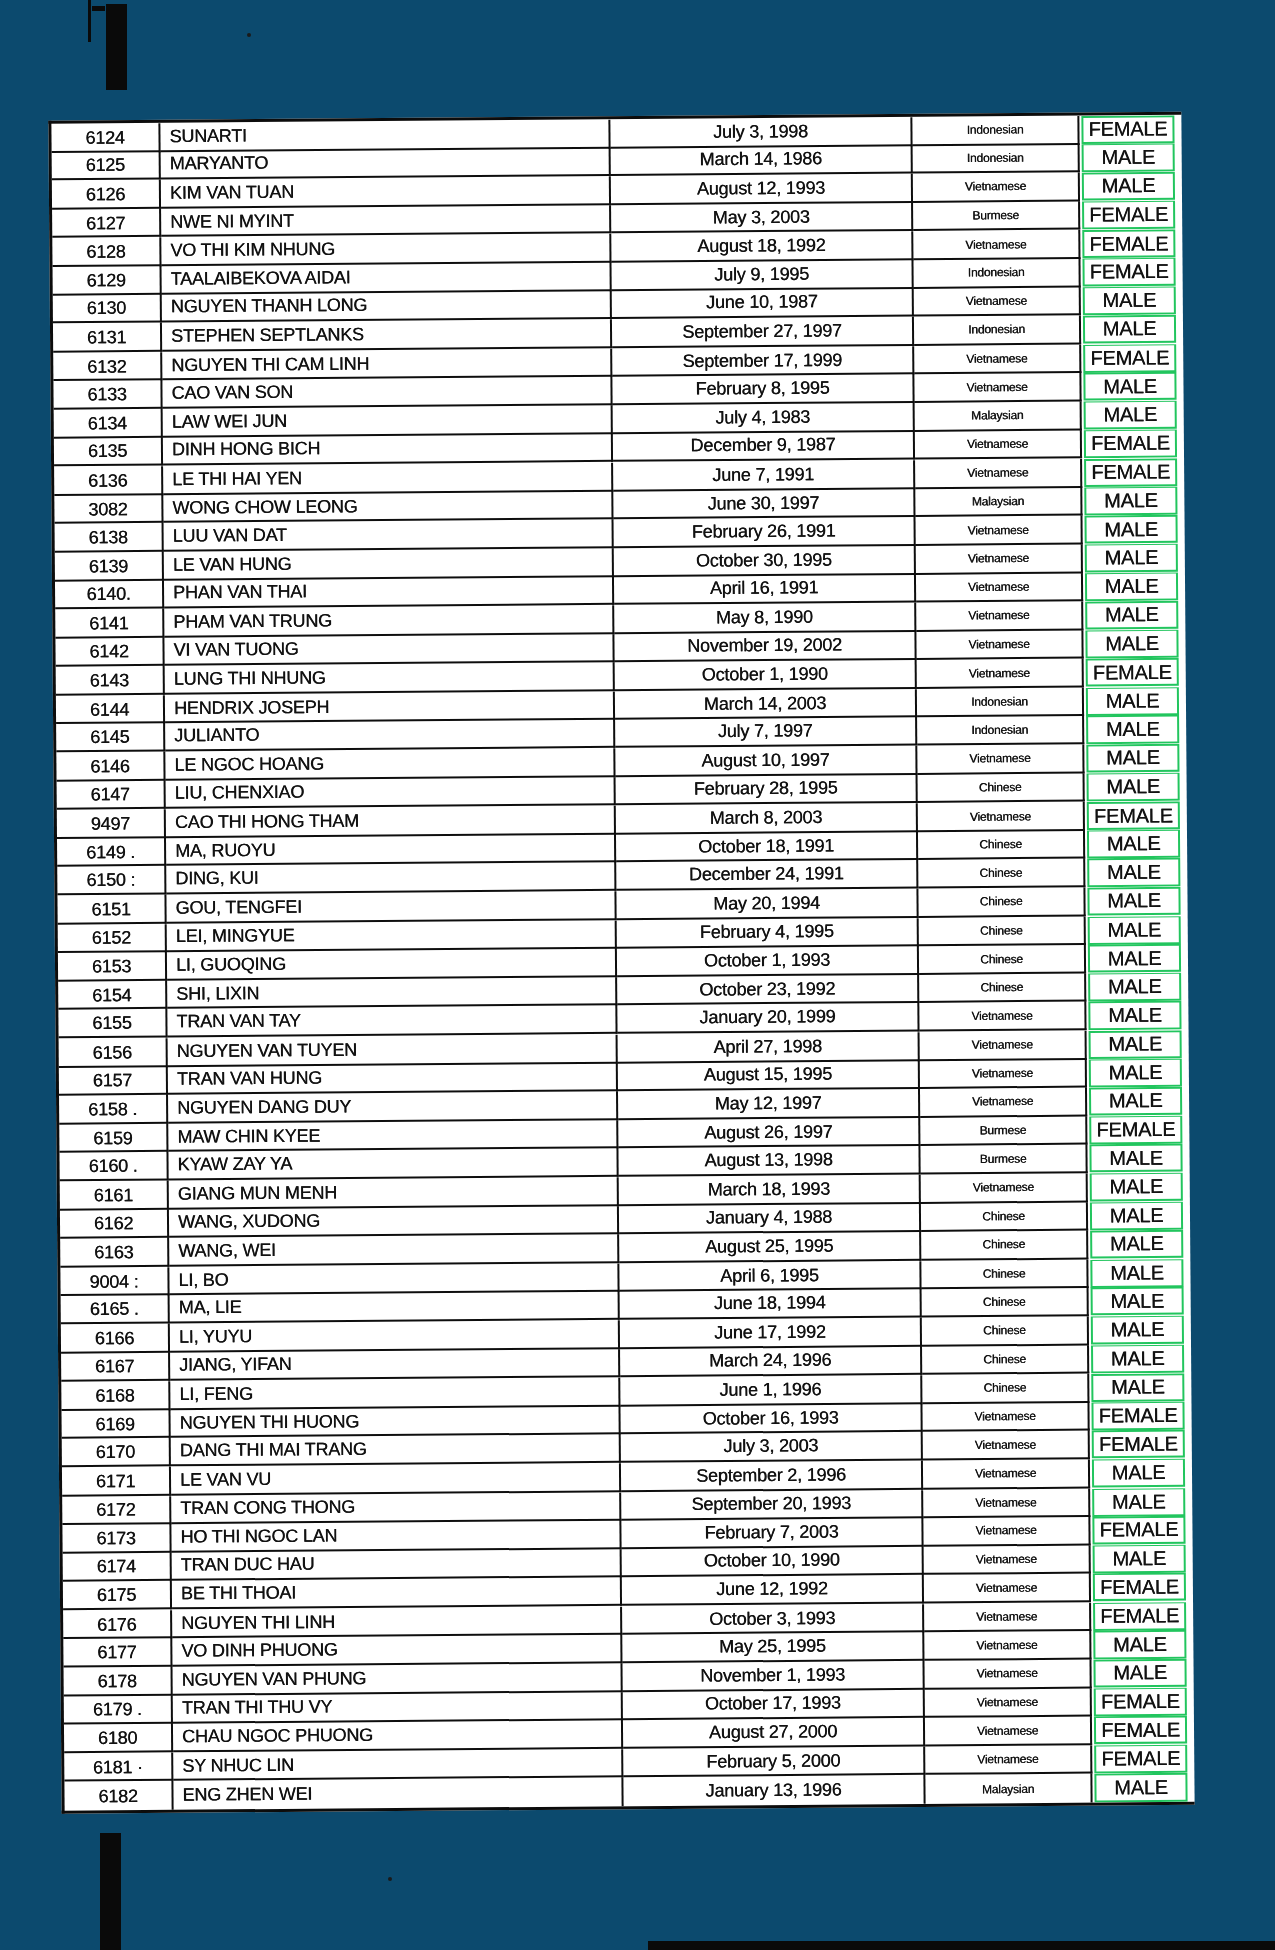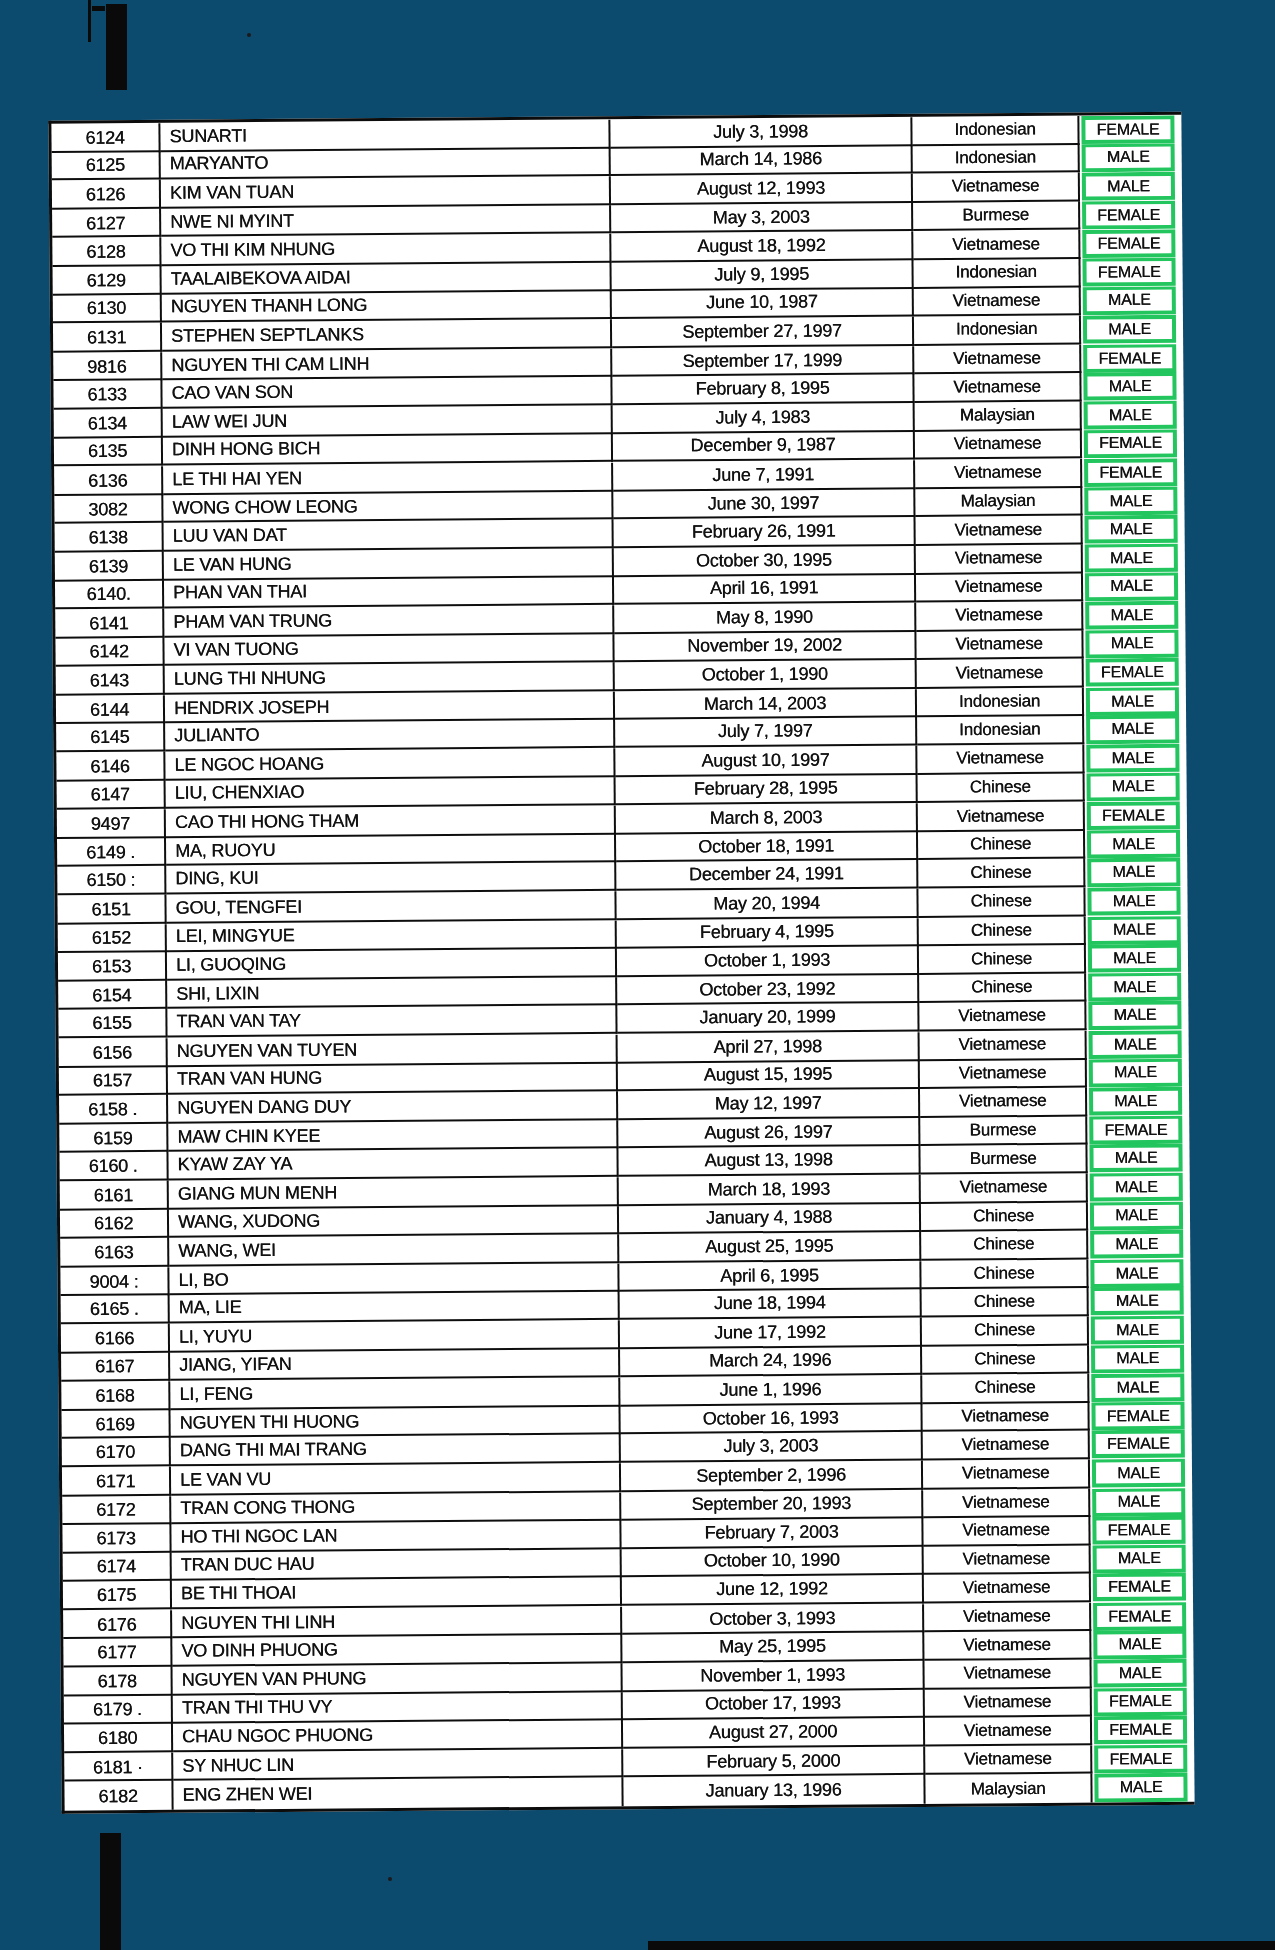--- a/index.html
+++ b/index.html
@@ -33,29 +33,29 @@
     display:flex;align-items:center;
     overflow:hidden;white-space:nowrap;
     font-size:18px;
     letter-spacing:-0.2px;
     text-shadow:0.35px 0 0 #161616;
   }
   .t-row:last-child .cell{border-bottom:none;}
   .c-id{justify-content:center;padding-top:2px;}
   .c-name{padding-left:9px;text-transform:uppercase;}
   .c-dob{justify-content:center;}
-  .c-nat{justify-content:center;font-size:17px;}
+  .c-nat{justify-content:center;font-size:12px;}
   .c-sex{border-right:none;border-bottom:none;padding:0;}
   .gbox{
     box-sizing:border-box;
-    border:4px solid #22c55e;
+    border:2px solid #22c55e;
     margin:0px 3px 1px 2px;
     width:100%;height:100%;
     display:flex;align-items:center;justify-content:center;
-    font-size:16px;
+    font-size:20px;
   }
   
   .t-row:nth-child(4n+1){transform:translateY(0.4px);}
   .t-row:nth-child(5n+2){transform:translateY(-0.4px);}
   
   .ink{position:absolute;background:#0a0a0a;}
   #ink-bar-top{left:106px;top:4px;width:21px;height:86px;}
   #ink-tick-top{left:92px;top:6px;width:13px;height:5px;}
   #ink-line-top{left:88px;top:0;width:3px;height:42px;}
   #ink-bar-bottom{left:100px;top:1833px;width:21px;height:117px;}
@@ -175,21 +175,21 @@
       <div class="cell c-id">6131</div>
       <div class="cell c-name">STEPHEN SEPTLANKS</div>
       <div class="cell c-dob">September 27, 1997</div>
       <div class="cell c-nat">Indonesian</div>
       <div class="cell c-sex">
         <div class="gbox">MALE</div>
       </div>
     </div>
 
     <div class="t-row">
-      <div class="cell c-id">9816</div>
+      <div class="cell c-id">6132</div>
       <div class="cell c-name">NGUYEN THI CAM LINH</div>
       <div class="cell c-dob">September 17, 1999</div>
       <div class="cell c-nat">Vietnamese</div>
       <div class="cell c-sex">
         <div class="gbox">FEMALE</div>
       </div>
     </div>
 
     <div class="t-row">
       <div class="cell c-id">6133</div>

